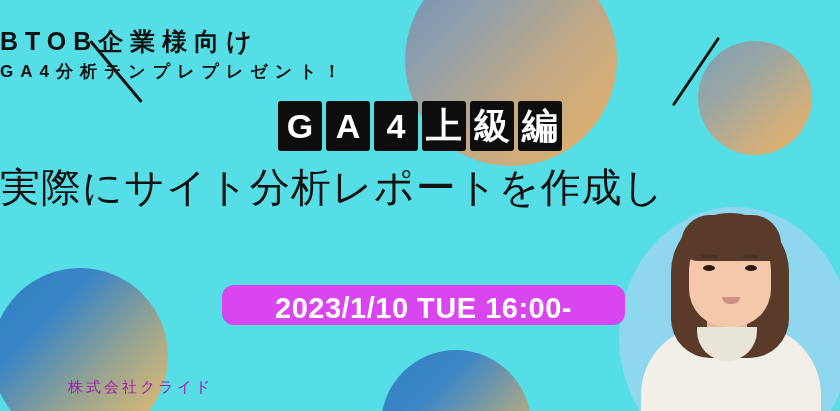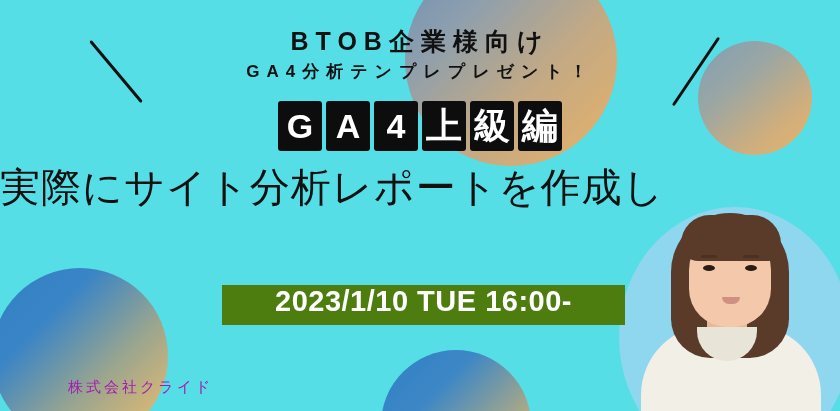--- a/index.html
+++ b/index.html
@@ -32,21 +32,21 @@
   .c-person-bg{
     left:619px;top:207px;width:232px;height:260px;
     background:#8fd6ef;
   }
   
   .slash{position:absolute;background:#111;height:3px;border-radius:2px;}
   .slash-left{left:76px;top:70px;width:80px;transform:rotate(50deg);transform-origin:center;}
   .slash-right{left:655px;top:70px;width:82px;transform:rotate(-56deg);transform-origin:center;}
   
   .kicker{
-    position:absolute;left:0;right:0;text-align:center;
+    position:absolute;left:0;right:0;
     color:#111;font-weight:bold;white-space:nowrap;
   }
   .kicker-1{top:25px;font-size:25px;letter-spacing:7px;}
   .kicker-2{top:60px;font-size:17px;letter-spacing:7px;}
   
   .tile-row{
     position:absolute;top:101px;left:0;right:0;
     display:flex;justify-content:center;gap:4px;
   }
   .tile{
@@ -59,21 +59,21 @@
   .copy{
     position:absolute;left:0;right:0;text-align:left;
     color:#111;white-space:nowrap;
   }
   .copy-1{top:160px;font-size:40px;letter-spacing:1px;}
   .copy-2{top:212px;font-size:38px;letter-spacing:1px;}
   .copy-2 .em{font-weight:bold;font-style:italic;}
   
   .date-band{
     position:absolute;left:222px;top:285px;width:403px;height:40px;
-    background:#4d7c0f;display:flex;align-items:flex-start;justify-content:center;
+    background:#d946ef;display:flex;align-items:flex-end;justify-content:center;border-radius:12px;
   }
   .date-band span{
     color:#fff;font-size:29px;font-weight:bold;letter-spacing:0.5px;
   }
   
   .logo-text{
     position:absolute;left:68px;top:378px;
     color:#a21caf;font-size:15px;letter-spacing:3px;
   }
   

